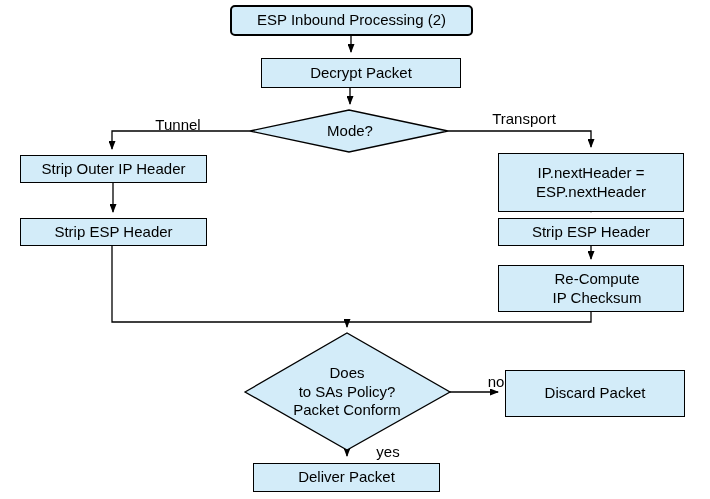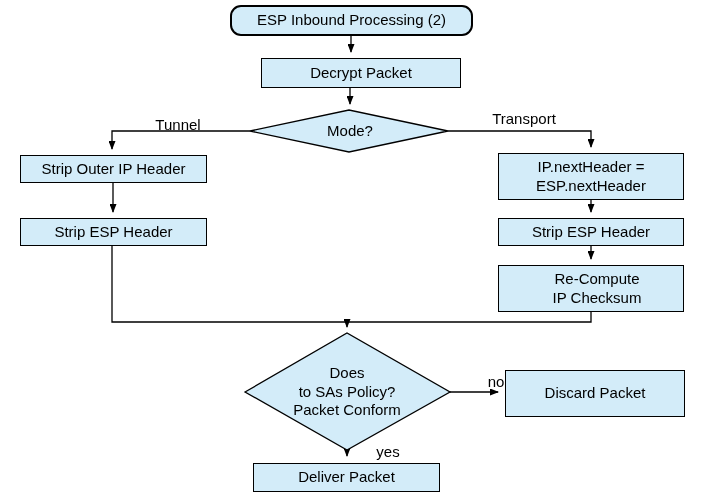--- a/index.html
+++ b/index.html
@@ -29,21 +29,21 @@
     border: 1px solid #000000;
     display: flex;
     flex-direction: column;
     align-items: center;
     justify-content: center;
     text-align: center;
     line-height: 1.25;
   }
   .node.terminal {
     border-width: 2px;
-    border-radius: 11px;
+    border-radius: 5px;
     text-align: right;
   }
   .diamond-label {
     position: absolute;
     display: flex;
     flex-direction: column;
     align-items: center;
     justify-content: center;
     text-align: center;
     line-height: 1.25;
@@ -98,21 +98,21 @@
   </div>
 
   <div class="node" style="left:20px; top:155px; width:187px; height:28px;">
     <span>Strip Outer IP Header</span>
   </div>
 
   <div class="node" style="left:20px; top:218px; width:187px; height:28px;">
     <span>Strip ESP Header</span>
   </div>
 
-  <div class="node" style="left:498px; top:153px; width:186px; height:47px;">
+  <div class="node" style="left:498px; top:153px; width:186px; height:59px;">
     <span>IP.nextHeader =</span>
     <span>ESP.nextHeader</span>
   </div>
 
   <div class="node" style="left:498px; top:218px; width:186px; height:28px;">
     <span>Strip ESP Header</span>
   </div>
 
   <div class="node" style="left:498px; top:265px; width:186px; height:47px;padding-left:12px;">
     <span>Re-Compute</span>

